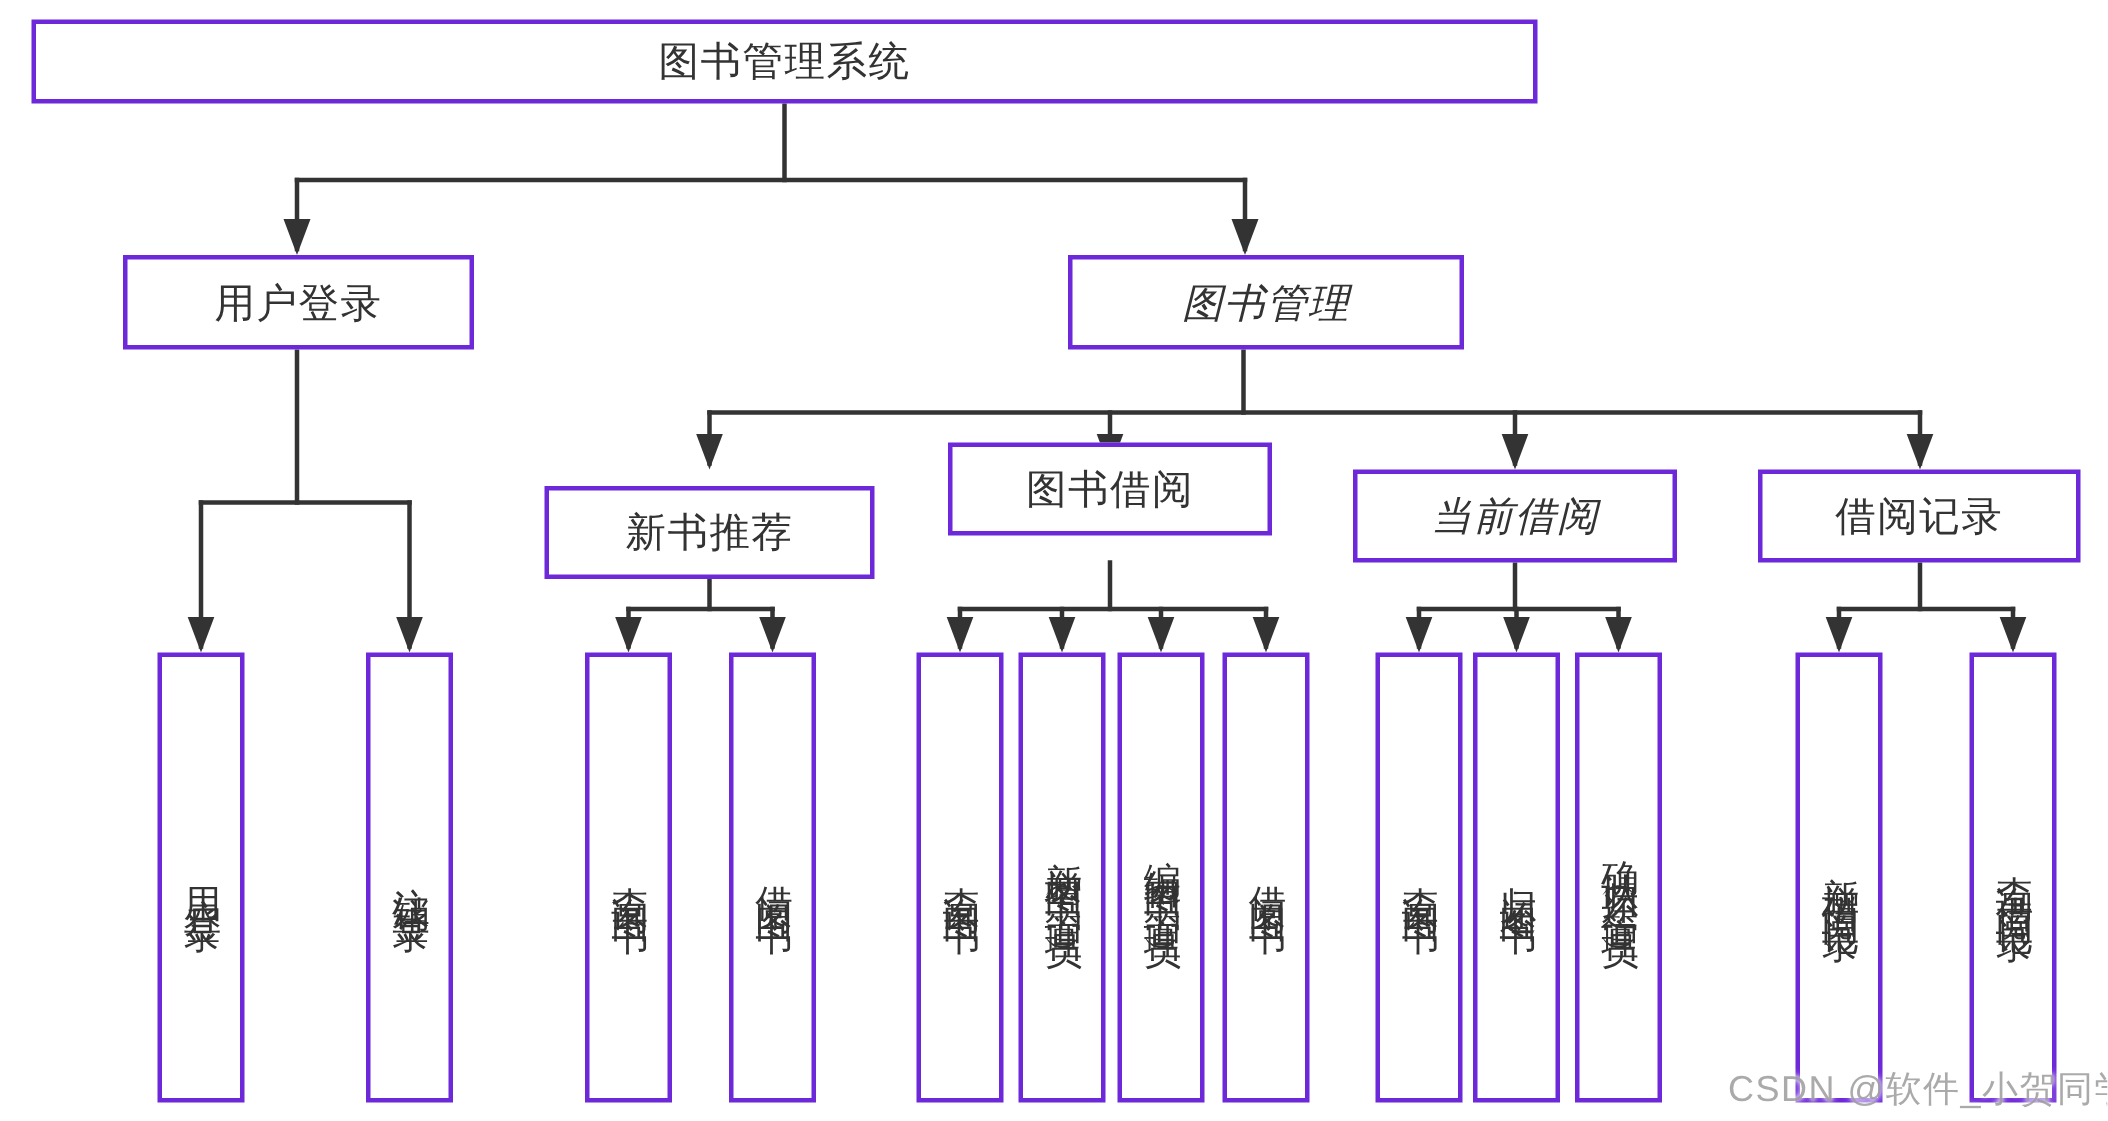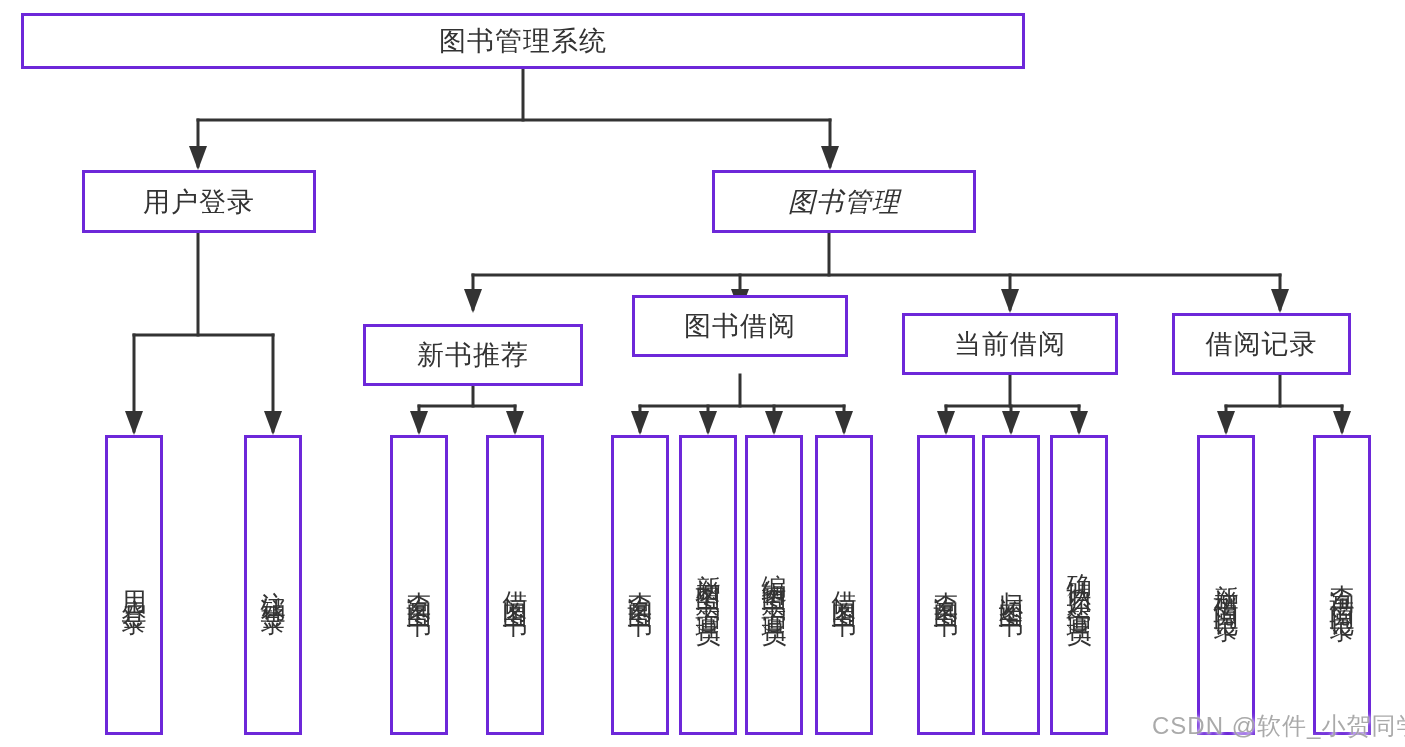--- a/index.html
+++ b/index.html
@@ -93,24 +93,24 @@
   <div class="node" style="left:712px; top:170px; width:264px; height:63px;font-style:italic;">
     <span class="lbl">图书管理</span>
   </div>
 
   <div class="node" style="left:363px; top:324px; width:220px; height:62px;">
     <span class="lbl">新书推荐</span>
   </div>
   <div class="node" style="left:632px; top:295px; width:216px; height:62px;">
     <span class="lbl">图书借阅</span>
   </div>
-  <div class="node" style="left:902px; top:313px; width:216px; height:62px;">
+  <div class="node" style="left:902px; top:313px; width:216px; height:62px;font-style:italic;">
     <span class="lbl">当前借阅</span>
   </div>
-  <div class="node" style="left:1172px; top:313px; width:179px; height:62px;text-align:center;">
+  <div class="node" style="left:1172px; top:313px; width:215px; height:62px;text-align:center;">
     <span class="lbl">借阅记录</span>
   </div>
 
   <div class="node leaf" style="left:105px; top:435px; width:58px; height:300px;">
     <span class="lbl">用户登录</span>
   </div>
   <div class="node leaf" style="left:244px; top:435px; width:58px; height:300px;">
     <span class="lbl">注销登录</span>
   </div>
   <div class="node leaf" style="left:390px; top:435px; width:58px; height:300px;">

